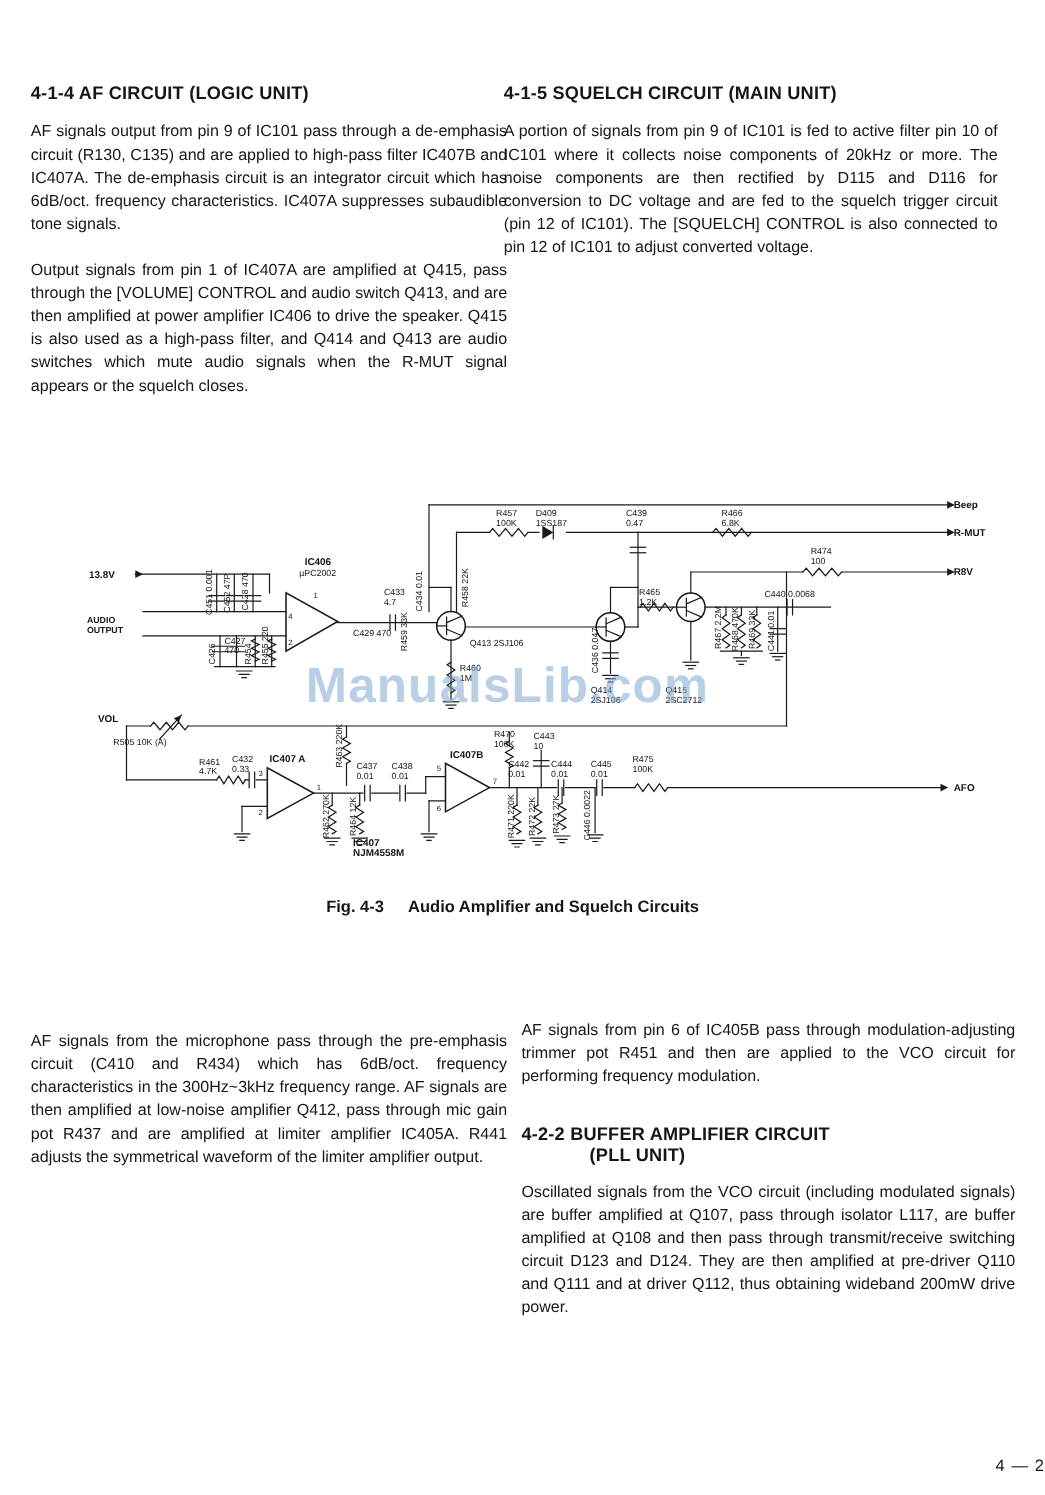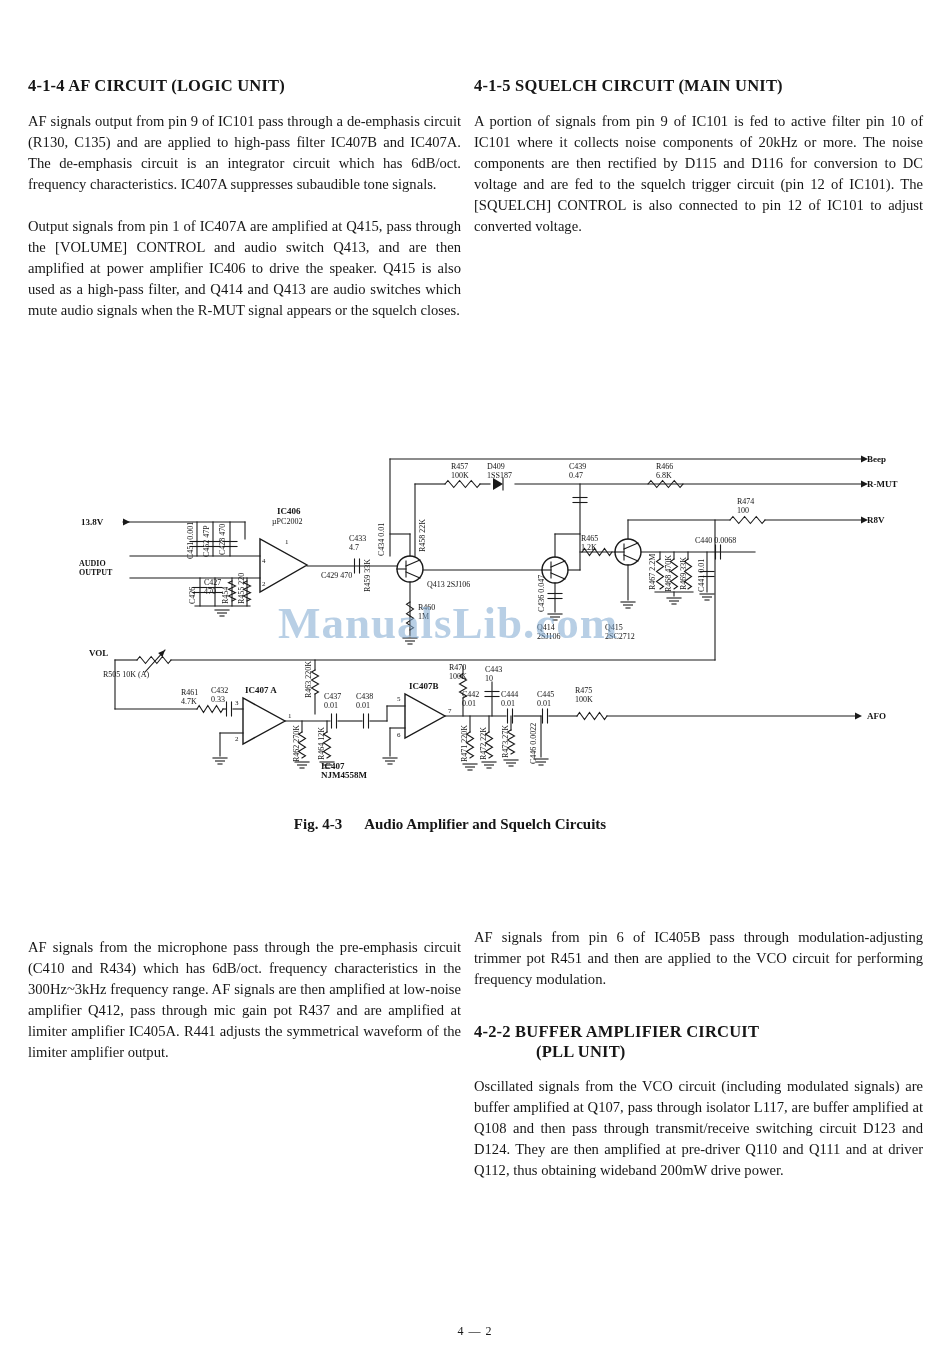--- a/index.html
+++ b/index.html
@@ -1,47 +1,47 @@
 <!DOCTYPE html>
 <html><head>
 <meta charset="utf-8">
 <style>
   html,body{margin:0;padding:0}
   body{background:#ffffff}
   #page{position:relative;width:950px;height:1359px;background:#fff;
-        font-family:Liberation Serif, serif;color:#161616;overflow:hidden}
+        font-family:Liberation Sans, sans-serif;color:#161616;overflow:hidden}
   .abs{position:absolute}
   .h3{font-size:16.5px;font-weight:700;letter-spacing:.2px}
   .h2{font-size:21px;font-weight:700;letter-spacing:.3px}
   .body-p{font-size:14.6px;line-height:21px;text-align:justify}
   .mt14{}
   .mt22{margin-top:21px}
   .sub{padding-left:62px}
   .caption{font-size:15px;font-weight:700;text-align:center}
   .cap-title{margin-left:22px}
-  .pagenum{font-size:12px;text-align:center;letter-spacing:1px}
+  .pagenum{font-size:15px;text-align:right;letter-spacing:1px}
   .watermark{font-size:45px;font-weight:700;color:rgba(125,168,208,.55);
              letter-spacing:1px;white-space:nowrap;z-index:5}
   svg text.slabel{fill:#141414}
   .wire{stroke:#1a1a1a;stroke-width:1.1;fill:none;stroke-linecap:square}
   .fillb{fill:#1a1a1a;stroke:none}
   .tri{fill:none;stroke:#1a1a1a;stroke-width:1.4}
 </style>
 </head>
 <body>
 
 <div id="page">
 
   <div class="abs" style="left:28px;top:76px;width:433px">
     <div class="h3">4-1-4  AF CIRCUIT (LOGIC UNIT)</div>
     <p class="body-p mt14">AF signals output from pin 9 of IC101 pass through a de-emphasis circuit (R130, C135) and are applied to high-pass filter IC407B and IC407A. The de-emphasis circuit is an integrator circuit which has 6dB/oct. frequency characteristics. IC407A suppresses subaudible tone signals.</p>
     <p class="body-p mt22">Output signals from pin 1 of IC407A are amplified at Q415, pass through the [VOLUME] CONTROL and audio switch Q413, and are then amplified at power amplifier IC406 to drive the speaker. Q415 is also used as a high-pass filter, and Q414 and Q413 are audio switches which mute audio signals when the R-MUT signal appears or the squelch closes.</p>
   </div>
 
-  <div class="abs" style="left:474px;top:76px;width:449px">
+  <div class="abs" style="left:458px;top:76px;width:449px">
     <div class="h3">4-1-5  SQUELCH CIRCUIT (MAIN UNIT)</div>
     <p class="body-p mt14">A portion of signals from pin 9 of IC101 is fed to active filter pin 10 of IC101 where it collects noise components of 20kHz or more. The noise components are then rectified by D115 and D116 for conversion to DC voltage and are fed to the squelch trigger circuit (pin 12 of IC101). The [SQUELCH] CONTROL is also connected to pin 12 of IC101 to adjust converted voltage.</p>
   </div>
 
   <div class="abs" style="left:75px;top:444px;width:860px;height:352px">
     <svg id="schem" width="860" height="352" viewBox="0 0 860 352">
         <line x1="315" y1="15" x2="786" y2="15" class="wire"></line>
         <line x1="315" y1="15" x2="315" y2="112" class="wire"></line>
         <line x1="340" y1="40" x2="370" y2="40" class="wire"></line>
         <line x1="405" y1="40" x2="415" y2="40" class="wire"></line>
@@ -298,21 +298,21 @@
         <text x="322" y="293" class="slabel" font-size="7"><tspan x="322" dy="0">6</tspan></text>
         <text x="373" y="269" class="slabel" font-size="7"><tspan x="373" dy="0">7</tspan></text>
         <text x="210" y="100" class="slabel" font-size="7"><tspan x="210" dy="0">1</tspan></text>
         <text x="187" y="119" class="slabel" font-size="7"><tspan x="187" dy="0">4</tspan></text>
         <text x="187" y="142" class="slabel" font-size="7"><tspan x="187" dy="0">2</tspan></text>
       </svg>
   </div>
 
   <div class="abs watermark" style="left:278px;top:597px">ManualsLib.com</div>
 
-  <div class="abs caption" style="left:0;top:816px;width:900px">
+  <div class="abs caption" style="left:16px;top:816px;width:900px">
     <span>Fig. 4-3</span><span class="cap-title">Audio Amplifier and Squelch Circuits</span>
   </div>
 
   <div class="abs" style="left:28px;top:922px;width:433px">
     <p class="body-p mt14">AF signals from the microphone pass through the pre-emphasis circuit (C410 and R434) which has 6dB/oct. frequency characteristics in the 300Hz~3kHz frequency range. AF signals are then amplified at low-noise amplifier Q412, pass through mic gain pot R437 and are amplified at limiter amplifier IC405A. R441 adjusts the symmetrical waveform of the limiter amplifier output.</p>
   </div>
 
   <div class="abs" style="left:474px;top:912px;width:449px">
     <p class="body-p">AF signals from pin 6 of IC405B pass through modulation-adjusting trimmer pot R451 and then are applied to the VCO circuit for performing frequency modulation.</p>
     <div class="h3" style="margin-top:32px">

